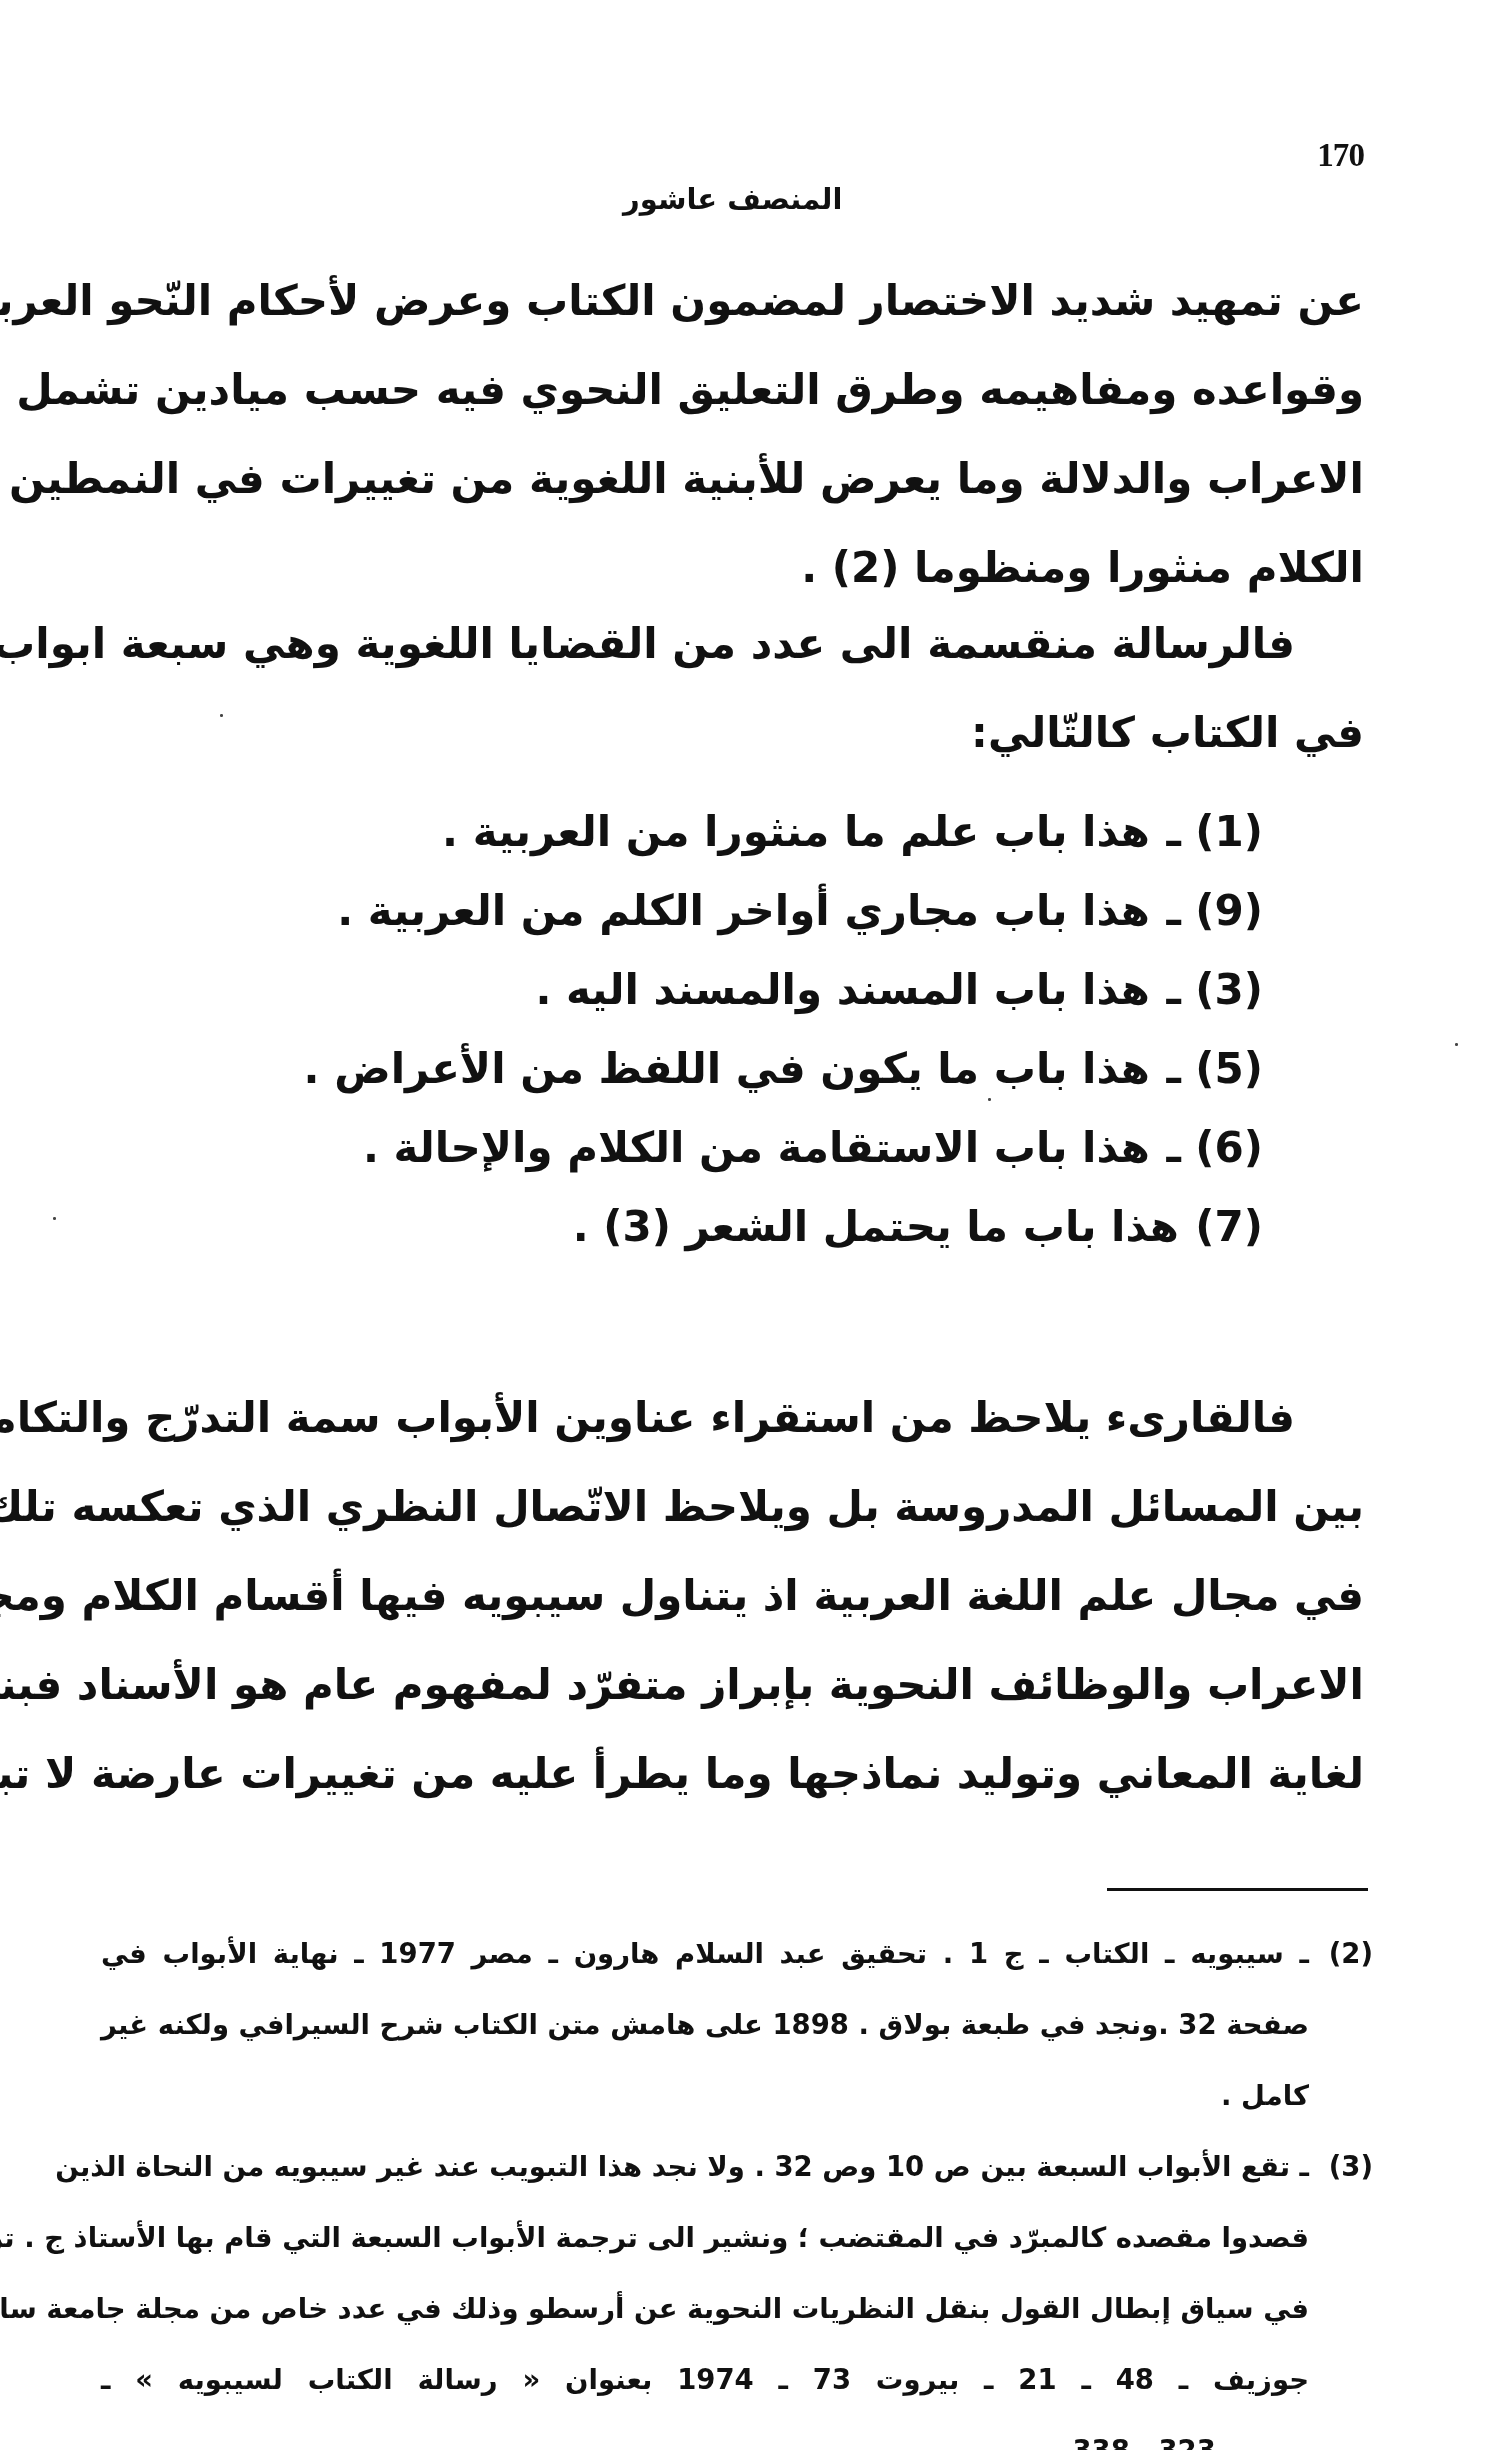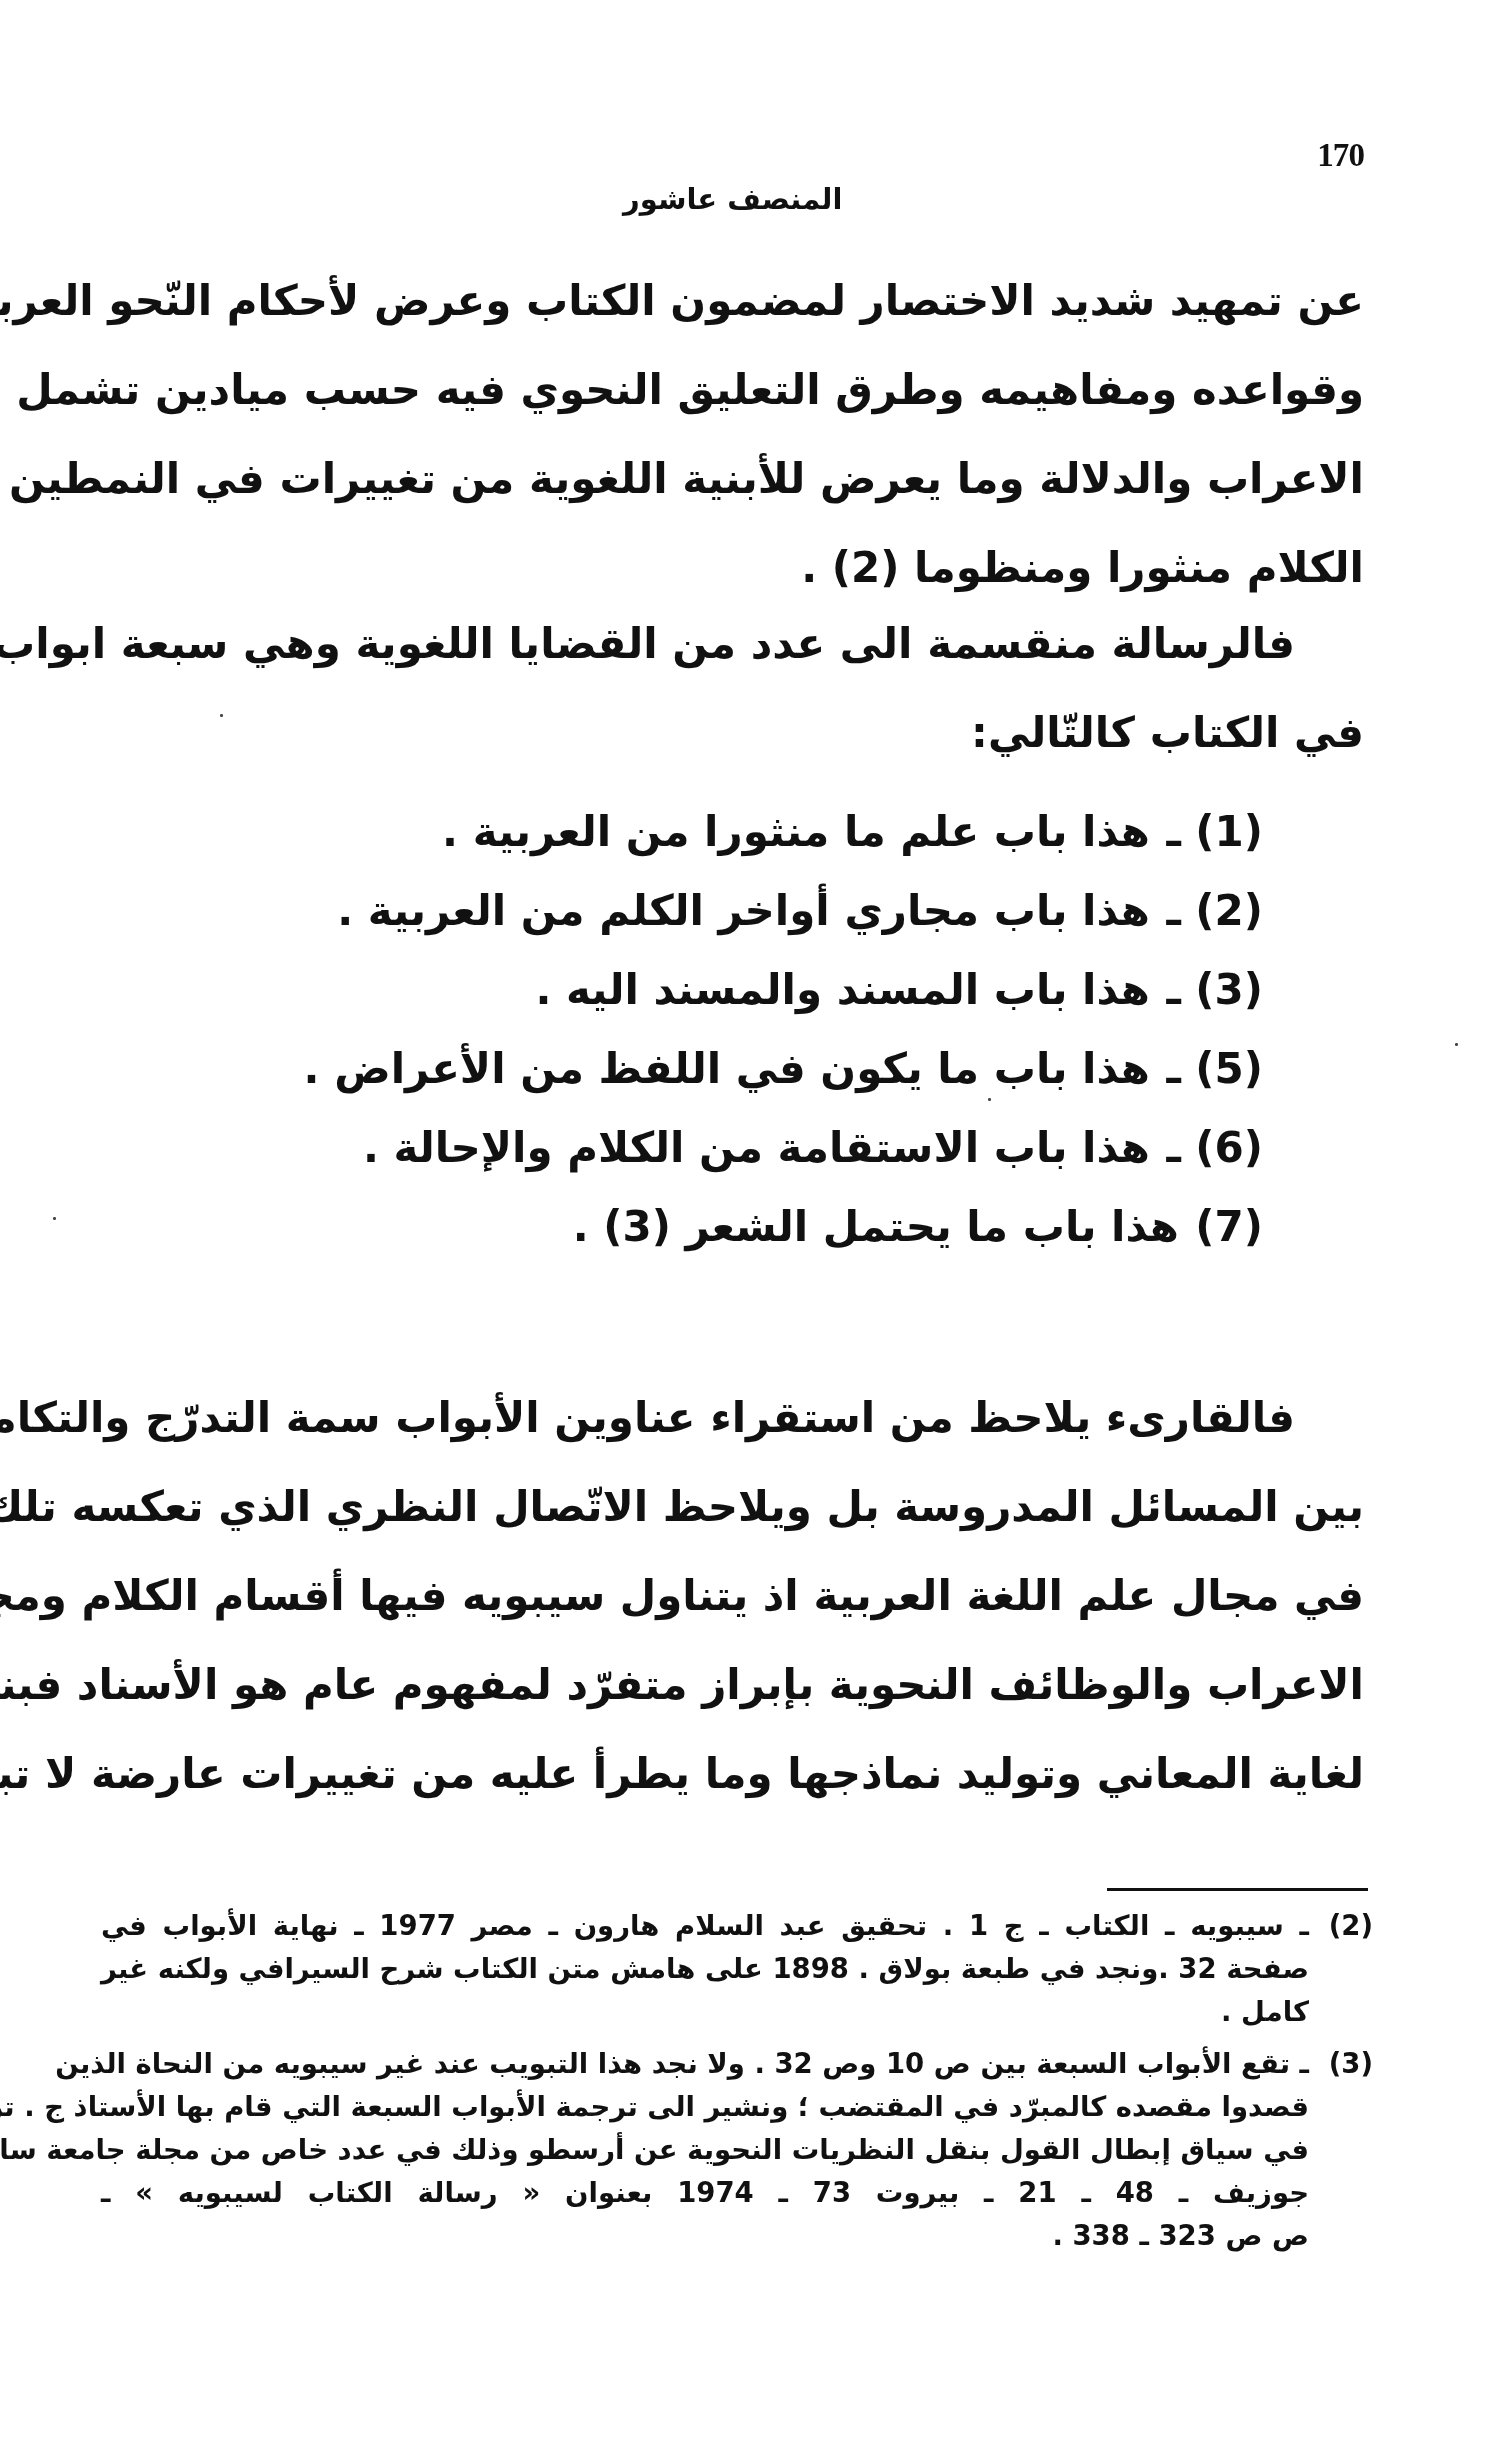--- a/index.html
+++ b/index.html
@@ -117,20 +117,21 @@
     .footnote .fn-marker {
       position: absolute;
       right: 0;
       top: 0;
     }
     .footnote .line {
       display: block;
       text-align: justify;
       text-align-last: justify;
       white-space: nowrap;
+      margin-top: 28px;
     }
     .footnote .line.last {
       text-align-last: right;
     }
     .speck {
       position: absolute;
       width: 2.7px;
       height: 2.7px;
       border-radius: 50%;
       background: #444;
@@ -156,21 +157,21 @@
   <div class="body-text" id="para2">
     <span class="line first">فالرسالة منقسمة الى عدد من القضايا اللغوية وهي سبعة ابواب وردت</span>
     <span class="line last">في الكتاب كالتّالي:</span>
   </div>
 
   <ol class="chapter-list">
     <li>
       <span class="num">(1) ـ</span><span>هذا باب علم ما منثورا من العربية .</span>
     </li>
     <li>
-      <span class="num">(2) ـ</span><span>هذا باب مجاري أواخر الكلم من العربية .</span>
+      <span class="num">(9) ـ</span><span>هذا باب مجاري أواخر الكلم من العربية .</span>
     </li>
     <li>
       <span class="num">(3) ـ</span><span>هذا باب المسند والمسند اليه .</span>
     </li>
     <li>
       <span class="num">(5) ـ</span><span>هذا باب ما يكون في اللفظ من الأعراض .</span>
     </li>
     <li>
       <span class="num">(6) ـ</span><span>هذا باب الاستقامة من الكلام والإحالة .</span>
     </li>

